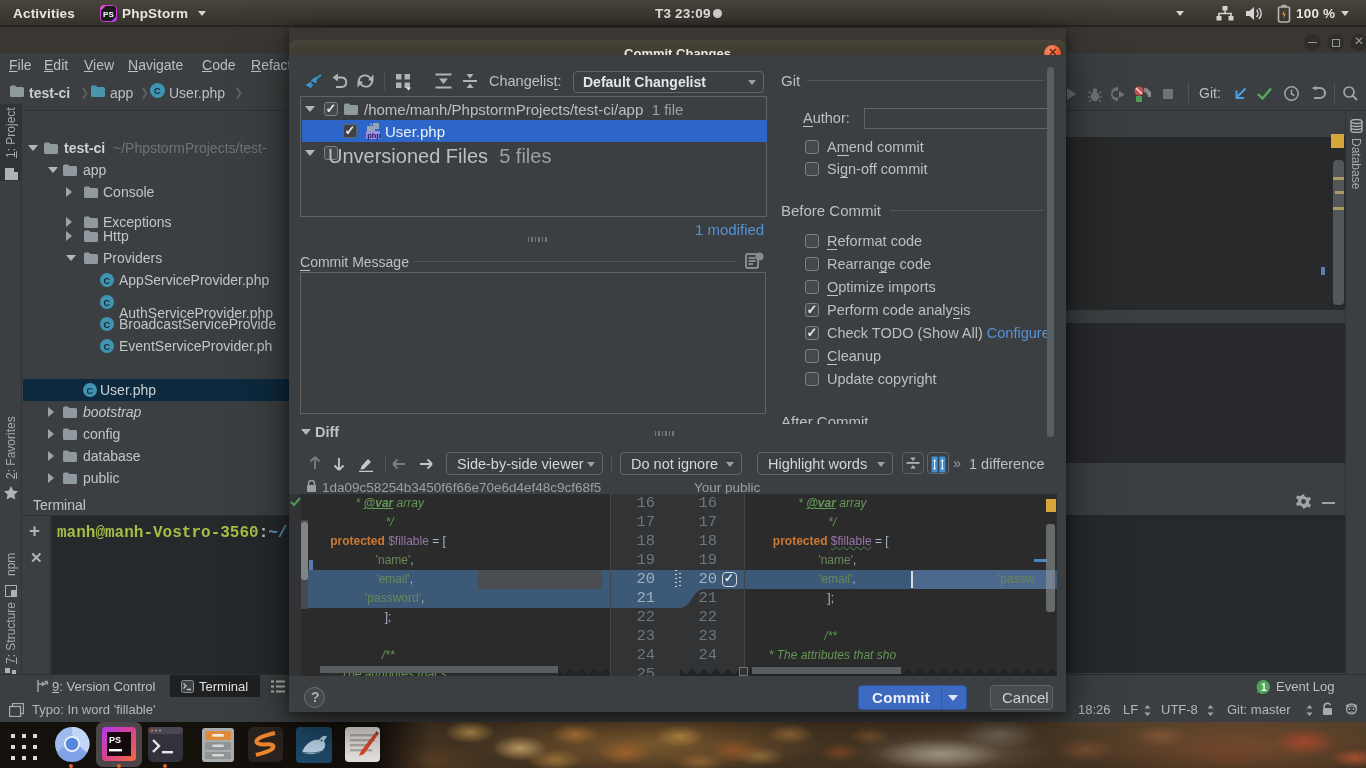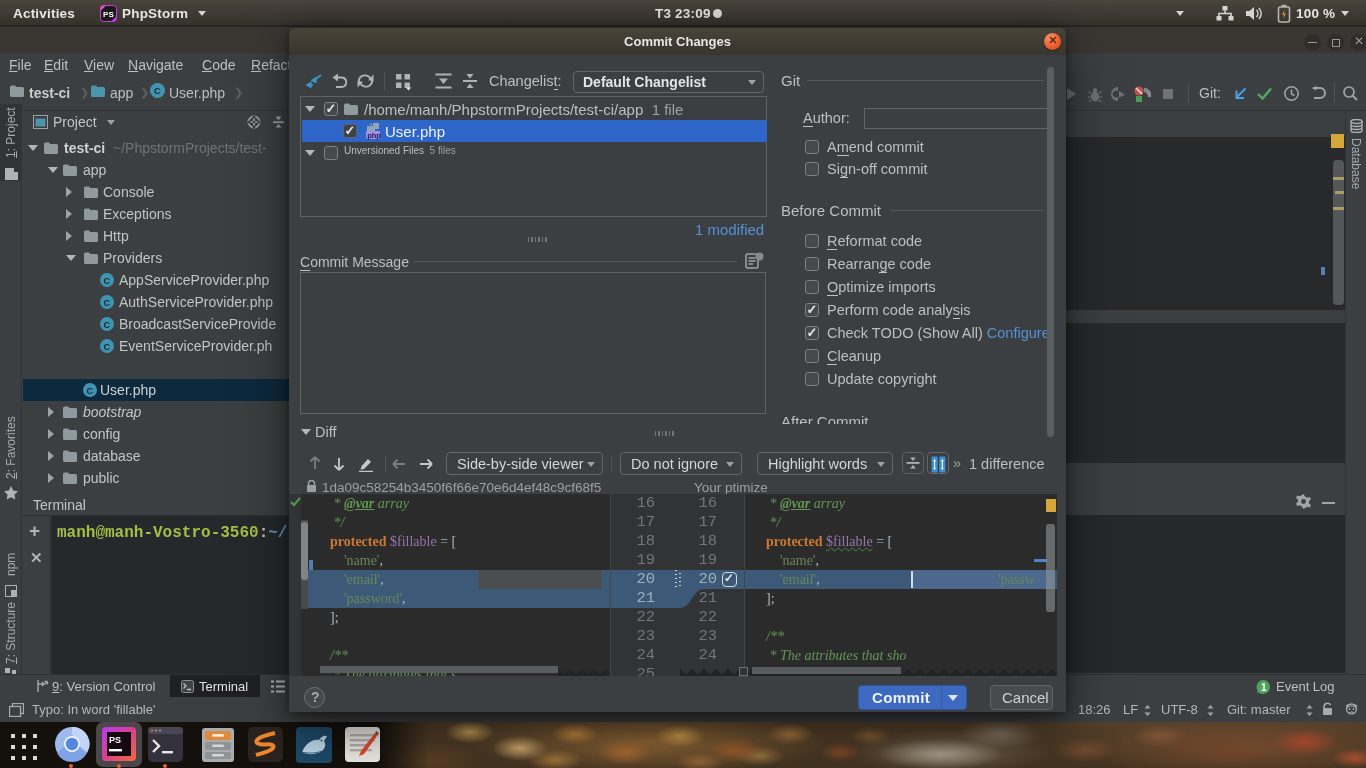--- a/index.html
+++ b/index.html
@@ -27,33 +27,33 @@
 #rightstripe { left:1345px; top:111px; width:21px; height:563px; background:#3c3f41; border-left:1px solid #313436; }
 #tabsrow { left:0; top:674px; width:1366px; height:23px; background:#3c3f41; border-top:1px solid #2e3133; color:#bdbfc1; font-size:13px; }
 #statusrow { left:0; top:697px; width:1366px; height:25px; background:#3c3f41; color:#b4b8ba; font-size:13px; }
 
 
 #wall { left:0; top:722px; width:1366px; height:46px; overflow:hidden; }
 
 
 #dlg { left:289px; top:28px; width:777px; height:684px;
   box-shadow:0 16px 46px rgba(0,0,0,.55), 0 2px 10px rgba(0,0,0,.4); }
-#dlg-title { left:0; top:0; width:777px; height:27px; border-radius:8px 8px 0 0;
+#dlg-title { left:0; top:12px; width:777px; height:27px; border-radius:8px 8px 0 0;
   background:linear-gradient(#474337,#38342f); color:#e8e6e2; font-size:13px; font-weight:bold;
   text-align:center; line-height:27px; }
 #dlg-body { left:0; top:27px; width:777px; height:657px; background:#3c3f41; }
 .lbl { position:absolute; color:#bdbfc1; font-size:14.5px; white-space:pre; }
 .hl { border-bottom:1px solid #c0c3c5; }
 .combo { position:absolute; border:1px solid #63676a; border-radius:4px; color:#d3d6d8; font-size:14.5px; }
 .combo:after { content:""; position:absolute; right:7px; top:50%; margin-top:-2px;
   border-left:4.5px solid transparent; border-right:4.5px solid transparent; border-top:5px solid #9ca1a3; }
 .hline { position:absolute; height:1px; background:#53575a; }
 
 
-.code { position:absolute; font-family:Liberation Serif, serif; font-size:14px; line-height:19px; white-space:pre; color:#a9b7c6; }
+.code { position:absolute; font-family:Liberation Sans, sans-serif; font-size:12px; line-height:19px; white-space:pre; color:#a9b7c6;text-align:center; }
 .code div { height:19px; }
 .kw { color:#cc7832; font-weight:bold; }
 .vr { color:#9876aa; }
 .st { color:#6a8759; }
 .cm { color:#629755; font-style:italic; }
 .cmb { color:#629755; font-weight:bold; text-decoration:underline; font-style:italic;}
 .num { position:absolute; font-family:"Liberation Mono", monospace; font-size:15.5px; line-height:19px; color:#70767a; text-align:right; white-space:pre; }
 .trow { position:absolute; height:22px; width:266px; }
 .trow i { position:absolute; width:0; height:0; }
 .dn { border-left:5px solid transparent; border-right:5px solid transparent; border-top:6.5px solid #b3b6b8; top:8px; }
@@ -144,38 +144,20 @@
         <rect x="6" y="5" width="5" height="6" fill="#aeb2b4"></rect>
       </svg>
     <span class="vlab" style="left:4px;top:560px;"><u>7</u>: Structure</span>
     <svg class="abs" style="left:5px;top:564px;" width="12" height="12" viewBox="0 0 12 12">
         <rect x="0" y="0" width="5" height="5" fill="#aeb2b4"></rect>
         <rect x="7" y="2" width="4" height="4" fill="#aeb2b4"></rect>
         <rect x="2" y="7" width="4" height="4" fill="#aeb2b4"></rect>
         <rect x="7" y="7" width="5" height="5" fill="#aeb2b4"></rect>
       </svg>
   </div>
-  <div id="projpanel" class="abs">
-    <svg class="abs" style="left:10px;top:4px;" width="15" height="14" viewBox="0 0 15 14">
-        <rect x="0.5" y="0.5" width="14" height="13" fill="none" stroke="#9ba0a3"></rect>
-        <rect x="2.5" y="3.5" width="10" height="8" fill="#4a94ac"></rect>
-      </svg>
-    <span class="abs" style="left:30px;top:3px;">Project</span>
-    <span class="abs" style="left:84px;top:9px;border-left:4px solid transparent;border-right:4px solid transparent;border-top:5px solid #9ca1a3;"></span>
-    <svg class="abs" style="left:224px;top:4px;" width="14" height="14" viewBox="0 0 14 14">
-        <circle cx="7" cy="7" r="5.6" fill="none" stroke="#9ca1a3" stroke-width="1.7"></circle>
-        <path d="M7 1 V4 M7 10 V13 M1 7 H4 M10 7 H13" stroke="#3c3f41" stroke-width="2.6"></path>
-        <path d="M7 3.5 V6 M7 8 V10.5 M3.5 7 H6 M8 7 H10.5" stroke="#9ca1a3" stroke-width="1.7"></path>
-      </svg>
-    <svg class="abs" style="left:249px;top:4px;" width="13" height="14" viewBox="0 0 13 14">
-        <path d="M6.5 5.5 L3.5 1.5 H9.5 Z" fill="#9ca1a3"></path>
-        <rect x="1" y="6.3" width="11" height="1.8" fill="#9ca1a3"></rect>
-        <path d="M6.5 9 L3.5 12.5 H9.5 Z" fill="#9ca1a3"></path>
-      </svg>
-  </div>
   <div id="tree" class="abs" style="left:23px;top:137px;width:266px;height:357px;color:#c2c5c7;font-size:14px;">
     <div class="trow" style="top:0;">
         <i class="dn" style="left:5px;"></i>
         <svg class="fo" style="left:21px;">
           <use href="#folder"></use>
         </svg>
         <b style="position:absolute;left:41px;top:3px;color:#ced1d2;">test-ci</b>
         <span style="position:absolute;left:90px;top:3px;color:#6e7376;">~/PhpstormProjects/test-</span>
       </div>
     <div class="trow" style="top:22px;">
@@ -185,21 +167,21 @@
         </svg>
         <span style="position:absolute;left:60px;top:3px;">app</span>
       </div>
     <div class="trow" style="top:44px;">
         <i class="rt" style="left:43px;"></i>
         <svg class="fo" style="left:61px;">
           <use href="#folder"></use>
         </svg>
         <span style="position:absolute;left:80px;top:3px;">Console</span>
       </div>
-    <div class="trow" style="top:66px;">
+    <div class="trow" style="top:74px;">
         <i class="rt" style="left:43px;"></i>
         <svg class="fo" style="left:61px;">
           <use href="#folder"></use>
         </svg>
         <span style="position:absolute;left:80px;top:3px;">Exceptions</span>
       </div>
     <div class="trow" style="top:110px;">
         <i class="dn" style="left:43px;"></i>
         <svg class="fo" style="left:61px;">
           <use href="#folder"></use>
@@ -216,21 +198,21 @@
     <div class="trow" style="top:132px;">
         <svg class="ci" style="left:77px;">
           <use href="#cicon"></use>
         </svg>
         <span style="position:absolute;left:96px;top:3px;">AppServiceProvider.php</span>
       </div>
     <div class="trow" style="top:154px;">
         <svg class="ci" style="left:77px;">
           <use href="#cicon"></use>
         </svg>
-        <span style="position:absolute;left:96px;top:3px;text-align:right;">AuthServiceProvider.php</span>
+        <span style="position:absolute;left:96px;top:14px;text-align:right;">AuthServiceProvider.php</span>
       </div>
     <div class="trow" style="top:176px;">
         <svg class="ci" style="left:77px;">
           <use href="#cicon"></use>
         </svg>
         <span style="position:absolute;left:96px;top:3px;">BroadcastServiceProvide</span>
       </div>
     <div class="trow" style="top:198px;">
         <svg class="ci" style="left:77px;">
           <use href="#cicon"></use>
@@ -570,21 +552,21 @@
             <rect x="10" y="1" width="6" height="6" fill="#92a5b6"></rect>
             <rect x="4" y="4" width="8" height="6" fill="#92a5b6"></rect>
             <rect x="3" y="9" width="14" height="8" rx="1" fill="#a091e2"></rect>
             <text x="4.2" y="15.7" font-size="7.5" font-weight="bold" fill="#241a5e" font-family="Liberation Sans">php</text>
           </svg>
         <span class="lbl" style="left:83px;top:3px;color:#eef1f4;font-size:15px;">User.php</span>
       </div>
       <div class="abs" style="left:1px;top:45px;width:465px;height:22px;">
         <i class="dn2" style="left:3px;top:8px;"></i>
           <span class="cbx" style="left:22px;top:4px;"></span>
-          <span class="lbl" style="left:42px;top:3px;font-size:10px;">Unversioned Files<span style="color:#9aa0a3;">  5 files</span></span>
+          <span class="lbl" style="left:26px;top:3px;font-size:20px;">Unversioned Files<span style="color:#9aa0a3;">  5 files</span></span>
       </div>
     </div>
     <span class="lbl" style="left:406px;top:193px;color:#5691d6;font-size:15px;">1 modified</span>
     <div class="abs" style="left:239px;top:209px;width:20px;height:5px;background:repeating-linear-gradient(90deg,#808486 0 1.5px,transparent 1.5px 3.5px);opacity:.8;"></div>
     <span class="lbl" style="left:11px;top:226px;font-size:14px;"><span class="hl">C</span>ommit Message</span>
     <div class="hline" style="left:125px;top:233px;width:323px;"></div>
     <svg class="abs" style="left:456px;top:224px;" width="19" height="19" viewBox="0 0 19 19">
         <rect x="1" y="2" width="12" height="14" rx="1.5" fill="none" stroke="#9fa4a6" stroke-width="1.5"></rect>
         <path d="M3.5 6 H10.5 M3.5 9 H10.5 M3.5 12 H8" stroke="#9fa4a6" stroke-width="1.3"></path>
         <circle cx="14.5" cy="4.5" r="4" fill="#868b8d"></circle>
@@ -612,21 +594,21 @@
       <span class="lbl" style="left:538px;top:297px;">Check TODO (Show All) <span style="color:#5691d6;">Configure</span></span>
     <span class="cbx" style="left:516px;top:321px;"></span>
       <span class="lbl" style="left:538px;top:320px;"><span class="hl">C</span>leanup</span>
     <span class="cbx" style="left:516px;top:344px;"></span>
       <span class="lbl" style="left:538px;top:343px;">Update copyright</span>
     <div class="abs" style="left:492px;top:385px;width:120px;height:11px;overflow:hidden;">
         <span class="lbl" style="left:0;top:0;font-size:15px;">After Commit</span>
       </div>
     <div class="abs" style="left:758px;top:39px;width:7px;height:370px;background:#595e60;border-radius:4px;"></div>
     <i class="dn2" style="position:absolute;left:12px;top:401px;"></i>
-      <span class="lbl" style="left:26px;top:396px;">Diff</span>
+      <span class="lbl" style="left:26px;top:396px;font-weight:bold;">Diff</span>
     <div class="abs" style="left:366px;top:403px;width:20px;height:5px;background:repeating-linear-gradient(90deg,#808486 0 1.5px,transparent 1.5px 3.5px);opacity:.8;"></div>
     <svg class="abs" style="left:19px;top:428px;" width="14" height="15" viewBox="0 0 14 15">
         <path d="M7 1 V13 M7 1 L2.5 5.5 M7 1 L11.5 5.5" stroke="#7a7e80" stroke-width="1.8" fill="none"></path>
       </svg>
     <svg class="abs" style="left:43px;top:428px;" width="14" height="15" viewBox="0 0 14 15">
         <path d="M7 2 V14 M7 14 L2.5 9.5 M7 14 L11.5 9.5" stroke="#c3c7c9" stroke-width="1.8" fill="none"></path>
       </svg>
     <svg class="abs" style="left:69px;top:429px;" width="16" height="15" viewBox="0 0 16 15">
         <path d="M10 2 L13 5 L6 12 L2.5 12.8 L3.5 9 Z" fill="#c3c7c9"></path>
         <path d="M1 14.5 H15" stroke="#c3c7c9" stroke-width="1.5"></path>
@@ -663,21 +645,21 @@
           <path d="M11.3 3 L12.8 5.2 H9.8 Z M11.3 14 L12.8 11.8 H9.8 Z M10.8 5 H11.8 V12 H10.8 Z" fill="#fff"></path>
         </svg>
       </div>
     <span class="lbl" style="left:664px;top:427px;color:#9aa0a2;">»</span>
     <span class="lbl" style="left:680px;top:428px;">1 difference</span>
     <svg class="abs" style="left:17px;top:452px;" width="11" height="13" viewBox="0 0 11 13">
         <path d="M2.5 5 V3.5 A3 3 0 0 1 8.5 3.5 V5" stroke="#9aa0a2" stroke-width="1.5" fill="none"></path>
         <rect x="1" y="5" width="9" height="7" rx="1" fill="#9aa0a2"></rect>
       </svg>
     <span class="lbl" style="left:33px;top:452px;font-size:13.5px;color:#9aa0a2;">1da09c58254b3450f6f66e70e6d4ef48c9cf68f5</span>
-    <span class="lbl" style="left:405px;top:452px;font-size:13.5px;color:#9aa0a2;">Your ptimize</span>
+    <span class="lbl" style="left:405px;top:452px;font-size:13.5px;color:#9aa0a2;">Your public</span>
     <div id="diff" class="abs" style="left:0;top:466px;width:777px;height:182px;overflow:hidden;">
       <div class="abs" style="left:0;top:0;width:12px;height:182px;background:#313335;"></div>
       <div class="abs" style="left:12px;top:0;width:309px;height:182px;background:#2b2b2b;"></div>
       <div class="abs" style="left:321px;top:0;width:135px;height:182px;background:#313335;"></div>
       <div class="abs" style="left:456px;top:0;width:312px;height:182px;background:#2b2b2b;"></div>
       <div class="abs" style="left:768px;top:0;width:9px;height:182px;background:#3c3f41;"></div>
 
       <div class="abs" style="left:12px;top:76px;width:360px;height:38px;background:#3c5a77;"></div>
       <svg class="abs" style="left:372px;top:76px;" width="84" height="38">
           <path d="M0 0 H84 V19 H44 C30 19 32 38 18 38 H0 Z" fill="#3c5a77"></path>

